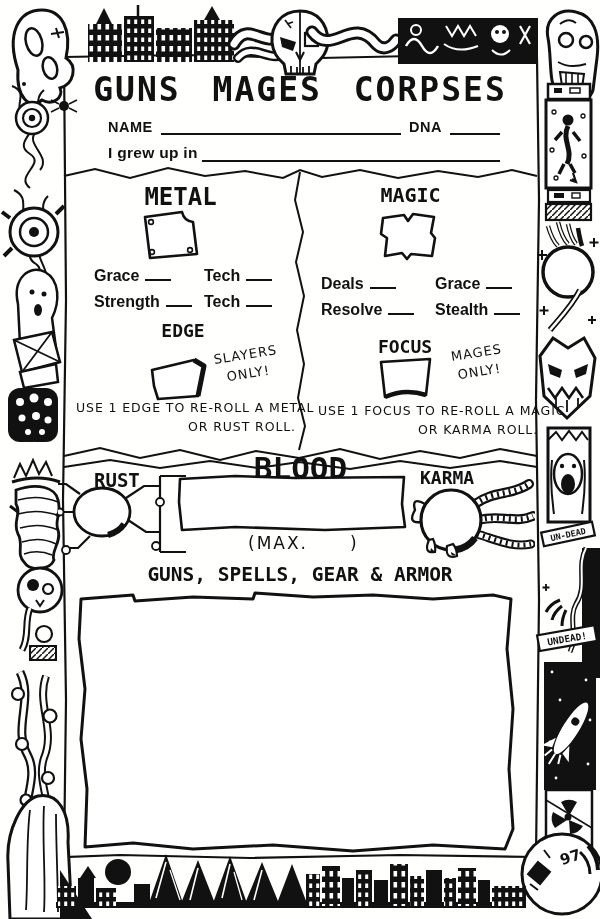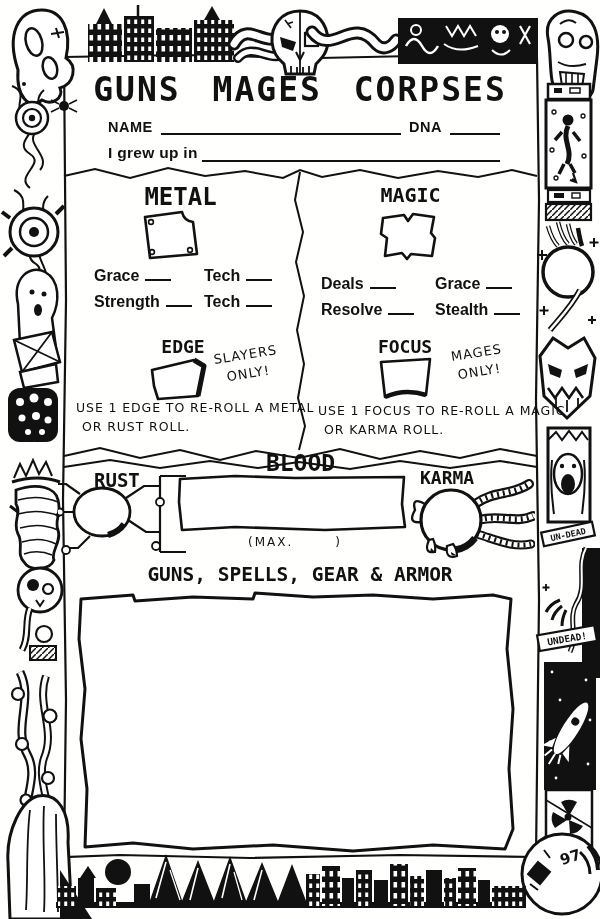--- a/index.html
+++ b/index.html
@@ -1,20 +1,20 @@
 <!DOCTYPE html>
 <html><head>
 <meta charset="utf-8">
 <style>
   html,body{margin:0;padding:0;background:#e8e8e6;}
   #sheet{position:relative;width:600px;height:919px;background:#fffffe;overflow:hidden;color:#111;}
   .abs{position:absolute;}
   .stencil{font-family:"DejaVu Sans Mono",monospace;font-weight:700;color:#111;white-space:nowrap;}
   .lbl{font-family:"Liberation Sans",sans-serif;font-weight:700;color:#111;}
-  .hand{font-family:"DejaVu Sans",sans-serif;color:#111;}
+  .hand{font-family:"DejaVu Sans",sans-serif;color:#111;text-align:right;}
   .center{text-align:center;}
   .fill-line{display:inline-block;border-bottom:2.5px solid #111;}
   .blank{display:inline-block;width:26px;height:13px;border-bottom:2.5px solid #111;margin-left:6px;}
   .flexrow{display:flex;align-items:flex-end;}
   .statgrid{display:grid;row-gap:7px;font-size:16px;}
   .statcell{white-space:nowrap;}
   svg{display:block;}
   #title{font-size:33px;letter-spacing:2px;word-spacing:10px;}
   .rule{font-size:12.5px;letter-spacing:0.9px;line-height:1.5;white-space:nowrap;}
   .note{font-size:13px;letter-spacing:1px;line-height:1.45;font-weight:500;}
@@ -364,21 +364,21 @@
 <svg class="abs" style="left:376px;top:210px" width="64" height="52" viewBox="0 0 64 52">
   <path d="M7,8 L28,5 L32,11 L37,4 L58,7 L55,23 L59,28 L56,46 L35,44 L31,49 L26,43 L9,46 L11,28 L5,24 Z" fill="#fff" stroke="#111" stroke-width="2.6" stroke-linejoin="round"></path>
 </svg>
 <div class="abs statgrid lbl" style="left:321px;top:274px;width:206px;grid-template-columns:114px 92px">
   <span class="statcell"><span>Deals</span><span class="blank"></span></span>
   <span class="statcell"><span>Grace</span><span class="blank"></span></span>
   <span class="statcell"><span>Resolve</span><span class="blank"></span></span>
   <span class="statcell"><span>Stealth</span><span class="blank"></span></span>
 </div>
 
-<div class="abs stencil center" style="left:148px;top:336px;width:70px;font-size:18px">EDGE</div>
+<div class="abs stencil center" style="left:148px;top:320px;width:70px;font-size:18px">EDGE</div>
 <svg class="abs" style="left:146px;top:356px" width="64" height="46" viewBox="0 0 64 46">
   <path d="M6,14 L48,4 L58,10 L52,40 L12,43 L8,30 Z" fill="#fff" stroke="#111" stroke-width="2.6" stroke-linejoin="round"></path>
   <path d="M48,4 L58,10 L52,40" fill="none" stroke="#111" stroke-width="5" stroke-linejoin="round"></path>
 </svg>
 <div class="abs hand note center" style="left:205px;top:346px;width:84px;transform:rotate(-9deg)">SLAYERS ONLY!</div>
 <div class="abs hand rule" style="left:76px;top:399px;width:220px">
   <div>USE 1 EDGE TO RE-ROLL A METAL</div>
   <div style="margin-left:6px">OR RUST ROLL.</div>
 </div>
 
@@ -386,36 +386,36 @@
 <svg class="abs" style="left:376px;top:355px" width="60" height="48" viewBox="0 0 60 48">
   <path d="M5,7 L54,4 L50,40 Q29,33 9,42 Z" fill="#fff" stroke="#111" stroke-width="2.6" stroke-linejoin="round"></path>
   <path d="M50,40 Q29,33 9,42" fill="none" stroke="#111" stroke-width="4.5"></path>
 </svg>
 <div class="abs hand note center" style="left:440px;top:344px;width:76px;transform:rotate(-9deg)">MAGES ONLY!</div>
 <div class="abs hand rule" style="left:318px;top:402px;width:220px">
   <div>USE 1 FOCUS TO RE-ROLL A MAGIC</div>
   <div style="margin-left:6px">OR KARMA ROLL.</div>
 </div>
 
-<div class="abs stencil center" style="left:248px;top:450px;width:105px;font-size:23px">BLOOD</div>
+<div class="abs stencil center" style="left:248px;top:450px;width:105px;font-size:31px">BLOOD</div>
 <div class="abs stencil" style="left:94px;top:469px;font-size:19px">RUST</div>
 <svg class="abs" style="left:58px;top:462px" width="128" height="102" viewBox="0 0 128 102">
   <path d="M22,32 L8,22 L0,22 M16,50 L4,50 M32,74 L20,86 L10,86" fill="none" stroke="#111" stroke-width="2.2"></path>
   <circle cx="2" cy="50" r="3.5" fill="#fff" stroke="#111" stroke-width="1.8"></circle>
   <circle cx="8" cy="88" r="4" fill="#fff" stroke="#111" stroke-width="1.8"></circle>
   <ellipse cx="44" cy="50" rx="28" ry="24" fill="#fff" stroke="#111" stroke-width="2.8"></ellipse>
   <path d="M66,62 A28,24 0 0,1 50,73" fill="none" stroke="#111" stroke-width="6"></path>
   <path d="M68,36 L86,24 L102,24 M70,58 L88,70 L102,70 M102,14 L102,90 M102,14 L128,14 M102,90 L128,90" fill="none" stroke="#111" stroke-width="2.2"></path>
   <circle cx="102" cy="40" r="4" fill="#fff" stroke="#111" stroke-width="1.8"></circle>
   <circle cx="98" cy="84" r="4" fill="#fff" stroke="#111" stroke-width="1.8"></circle>
 </svg>
 <svg class="abs" style="left:175px;top:472px" width="234" height="64" viewBox="0 0 234 64">
   <path d="M5,7 L60,4 L120,6 L229,5 L227,32 L230,55 L150,58 L60,55 L7,58 L4,30 Z" fill="#fff" stroke="#111" stroke-width="2.6" stroke-linejoin="round"></path>
 </svg>
-<div class="abs hand" style="left:248px;top:533px;font-size:12px;letter-spacing:2px">
+<div class="abs hand" style="left:248px;top:533px;font-size:17px;letter-spacing:2px">
   <span>(MAX.</span><span class="blank" style="width:36px;border-bottom:none"></span><span>)</span>
 </div>
 <div class="abs stencil" style="left:420px;top:467px;font-size:18px">KARMA</div>
 <svg class="abs" style="left:403px;top:478px" width="132" height="86" viewBox="0 0 132 86">
   <path d="M22,26 Q8,18 12,32 Q4,46 18,44" fill="#fff" stroke="#111" stroke-width="2.4"></path>
   <path d="M72,26 C92,12 108,18 126,6" stroke="#111" stroke-width="10" fill="none" stroke-linecap="round"></path>
   <path d="M72,26 C92,12 108,18 126,6" stroke="#fff" stroke-width="5.5" fill="none" stroke-linecap="round"></path>
   <path d="M72,26 C92,12 108,18 126,6" stroke="#111" stroke-width="5.5" fill="none" stroke-dasharray="2 4"></path>
   <path d="M76,42 C96,36 112,46 130,38" stroke="#111" stroke-width="10" fill="none" stroke-linecap="round"></path>
   <path d="M76,42 C96,36 112,46 130,38" stroke="#fff" stroke-width="5.5" fill="none" stroke-linecap="round"></path>

